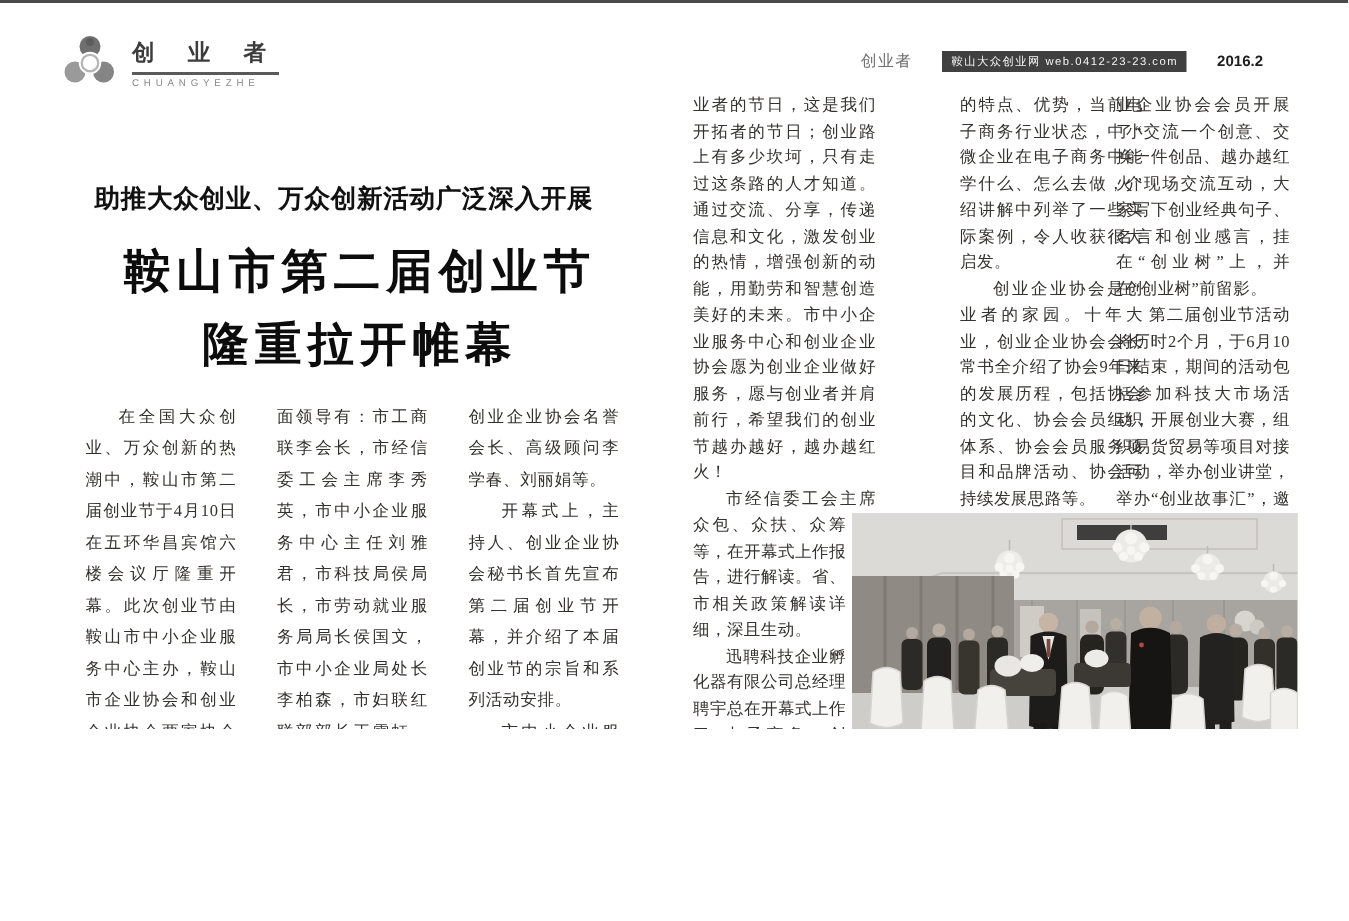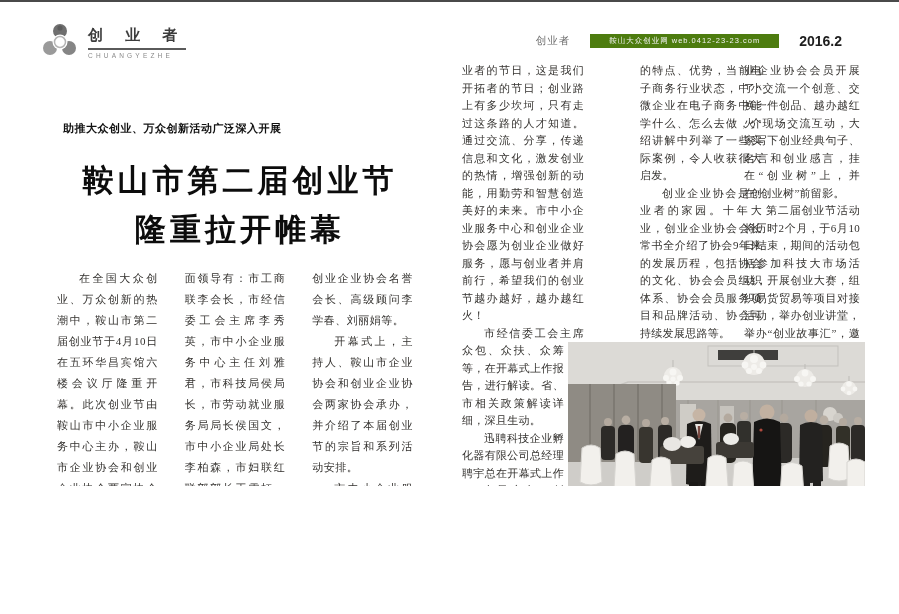--- a/index.html
+++ b/index.html
@@ -18,30 +18,30 @@
     font-family:"Liberation Sans",sans-serif;font-weight:bold;font-size:15px;
     letter-spacing:9px;color:#3c3c3c;border-bottom:2px solid #5a5a5a;padding-bottom:3px;
     white-space:nowrap;
   }
   .logo-sub{font-family:"Liberation Sans",sans-serif;font-size:6.5px;letter-spacing:3.2px;color:#8a8a8a;margin-top:2px;}
 
   
   .rp-header{position:absolute;left:648px;top:33px;width:214px;height:16px;display:flex;align-items:center;justify-content:flex-end;gap:20px;}
   .rp-brand{font-family:"Liberation Sans",sans-serif;font-size:10.5px;color:#6f6f6f;letter-spacing:1px;white-space:nowrap;}
   .rp-badge{
-    background:#4d7c0f;color:#f4f4f4;font-family:"Liberation Sans",sans-serif;
-    font-size:7.5px;letter-spacing:1px;padding:2px 19px;white-space:nowrap;
-  }
-  .rp-issue{font-family:"Liberation Sans",sans-serif;font-weight:bold;font-size:14px;color:#1d1d1d;white-space:nowrap;}
+    background:#404040;color:#f4f4f4;font-family:"Liberation Sans",sans-serif;
+    font-size:7.5px;letter-spacing:1px;padding:2px 6px;white-space:nowrap;
+  }
+  .rp-issue{font-family:"Liberation Sans",sans-serif;font-weight:bold;font-size:10px;color:#1d1d1d;white-space:nowrap;}
   .rp-tick{width:4px;height:13px;background:#9a9a9a;}
 
   
   .kicker{
     position:absolute;left:63px;top:121px;width:350px;
-    font-family:"Liberation Sans",sans-serif;font-weight:bold;font-size:11px;
+    font-family:"Liberation Sans",sans-serif;font-weight:bold;font-size:17px;
     letter-spacing:0.5px;color:#111;white-space:nowrap;
   }
   .main-title{
     position:absolute;left:40px;top:156px;width:400px;text-align:center;
     font-family:"Liberation Sans",sans-serif;font-weight:900;font-size:31px;
     letter-spacing:4px;color:#0c0c0c;line-height:49px;
   }
 
   
   .lp-body{
@@ -102,21 +102,21 @@
 
   <div class="kicker">助推大众创业、万众创新活动广泛深入开展</div>
   <div class="main-title">
     <div>鞍山市第二届创业节</div>
     <div>隆重拉开帷幕</div>
   </div>
 
   <div class="lp-body">
     <p>在全国大众创业、万众创新的热潮中，鞍山市第二届创业节于4月10日在五环华昌宾馆六楼会议厅隆重开幕。此次创业节由鞍山市中小企业服务中心主办，鞍山市企业协会和创业企业协会两家协会承办。</p>
     <p>参加第二届创业节开幕式的各方面领导有：市工商联李会长，市经信委工会主席李秀英，市中小企业服务中心主任刘雅君，市科技局侯局长，市劳动就业服务局局长侯国文，市中小企业局处长李柏森，市妇联红联部部长王雪虹，市中小企业服务中心副主任张红，家政服务协会会长，创业企业协会名誉会长、高级顾问李学春、刘丽娟等。</p>
-    <p>开幕式上，主持人、鞍山市企业协会和创业企业协会两家协会承办，并介绍了本届创业节的宗旨和系列活动安排。</p>
+    <p>开幕式上，主持人、创业企业协会秘书长首先宣布第二届创业节开幕，并介绍了本届创业节的宗旨和系列活动安排。</p>
     <p>市中小企业服务中心主任刘雅君在开幕词中向各位创业企业家致以节日的祝贺，向一直对创业工作给予支持的各界人士表示衷心的感谢。她说，这是我们创</p>
   </div>
 
   <div class="rp-col" id="rp-col1-top">
     <p class="cont">业者的节日，这是我们开拓者的节日；创业路上有多少坎坷，只有走过这条路的人才知道。通过交流、分享，传递信息和文化，激发创业的热情，增强创新的动能，用勤劳和智慧创造美好的未来。市中小企业服务中心和创业企业协会愿为创业企业做好服务，愿与创业者并肩前行，希望我们的创业节越办越好，越办越红火！</p>
     <p>市经信委工会主席李秀英在大众创新、万众创业形势下，就中小微企业如何发展、如何知晓政策、用好用足用活政策，做好众创、</p>
   </div>
   <div class="rp-col" id="rp-col1-bottom">
     <p class="cont">众包、众扶、众筹等，在开幕式上作报告，进行解读。省、市相关政策解读详细，深且生动。</p>
     <p>迅聘科技企业孵化器有限公司总经理聘宇总在开幕式上作了“电子商务＋创业”主题分享，他介绍了电子商务的有关情况，包括电子商务</p>

